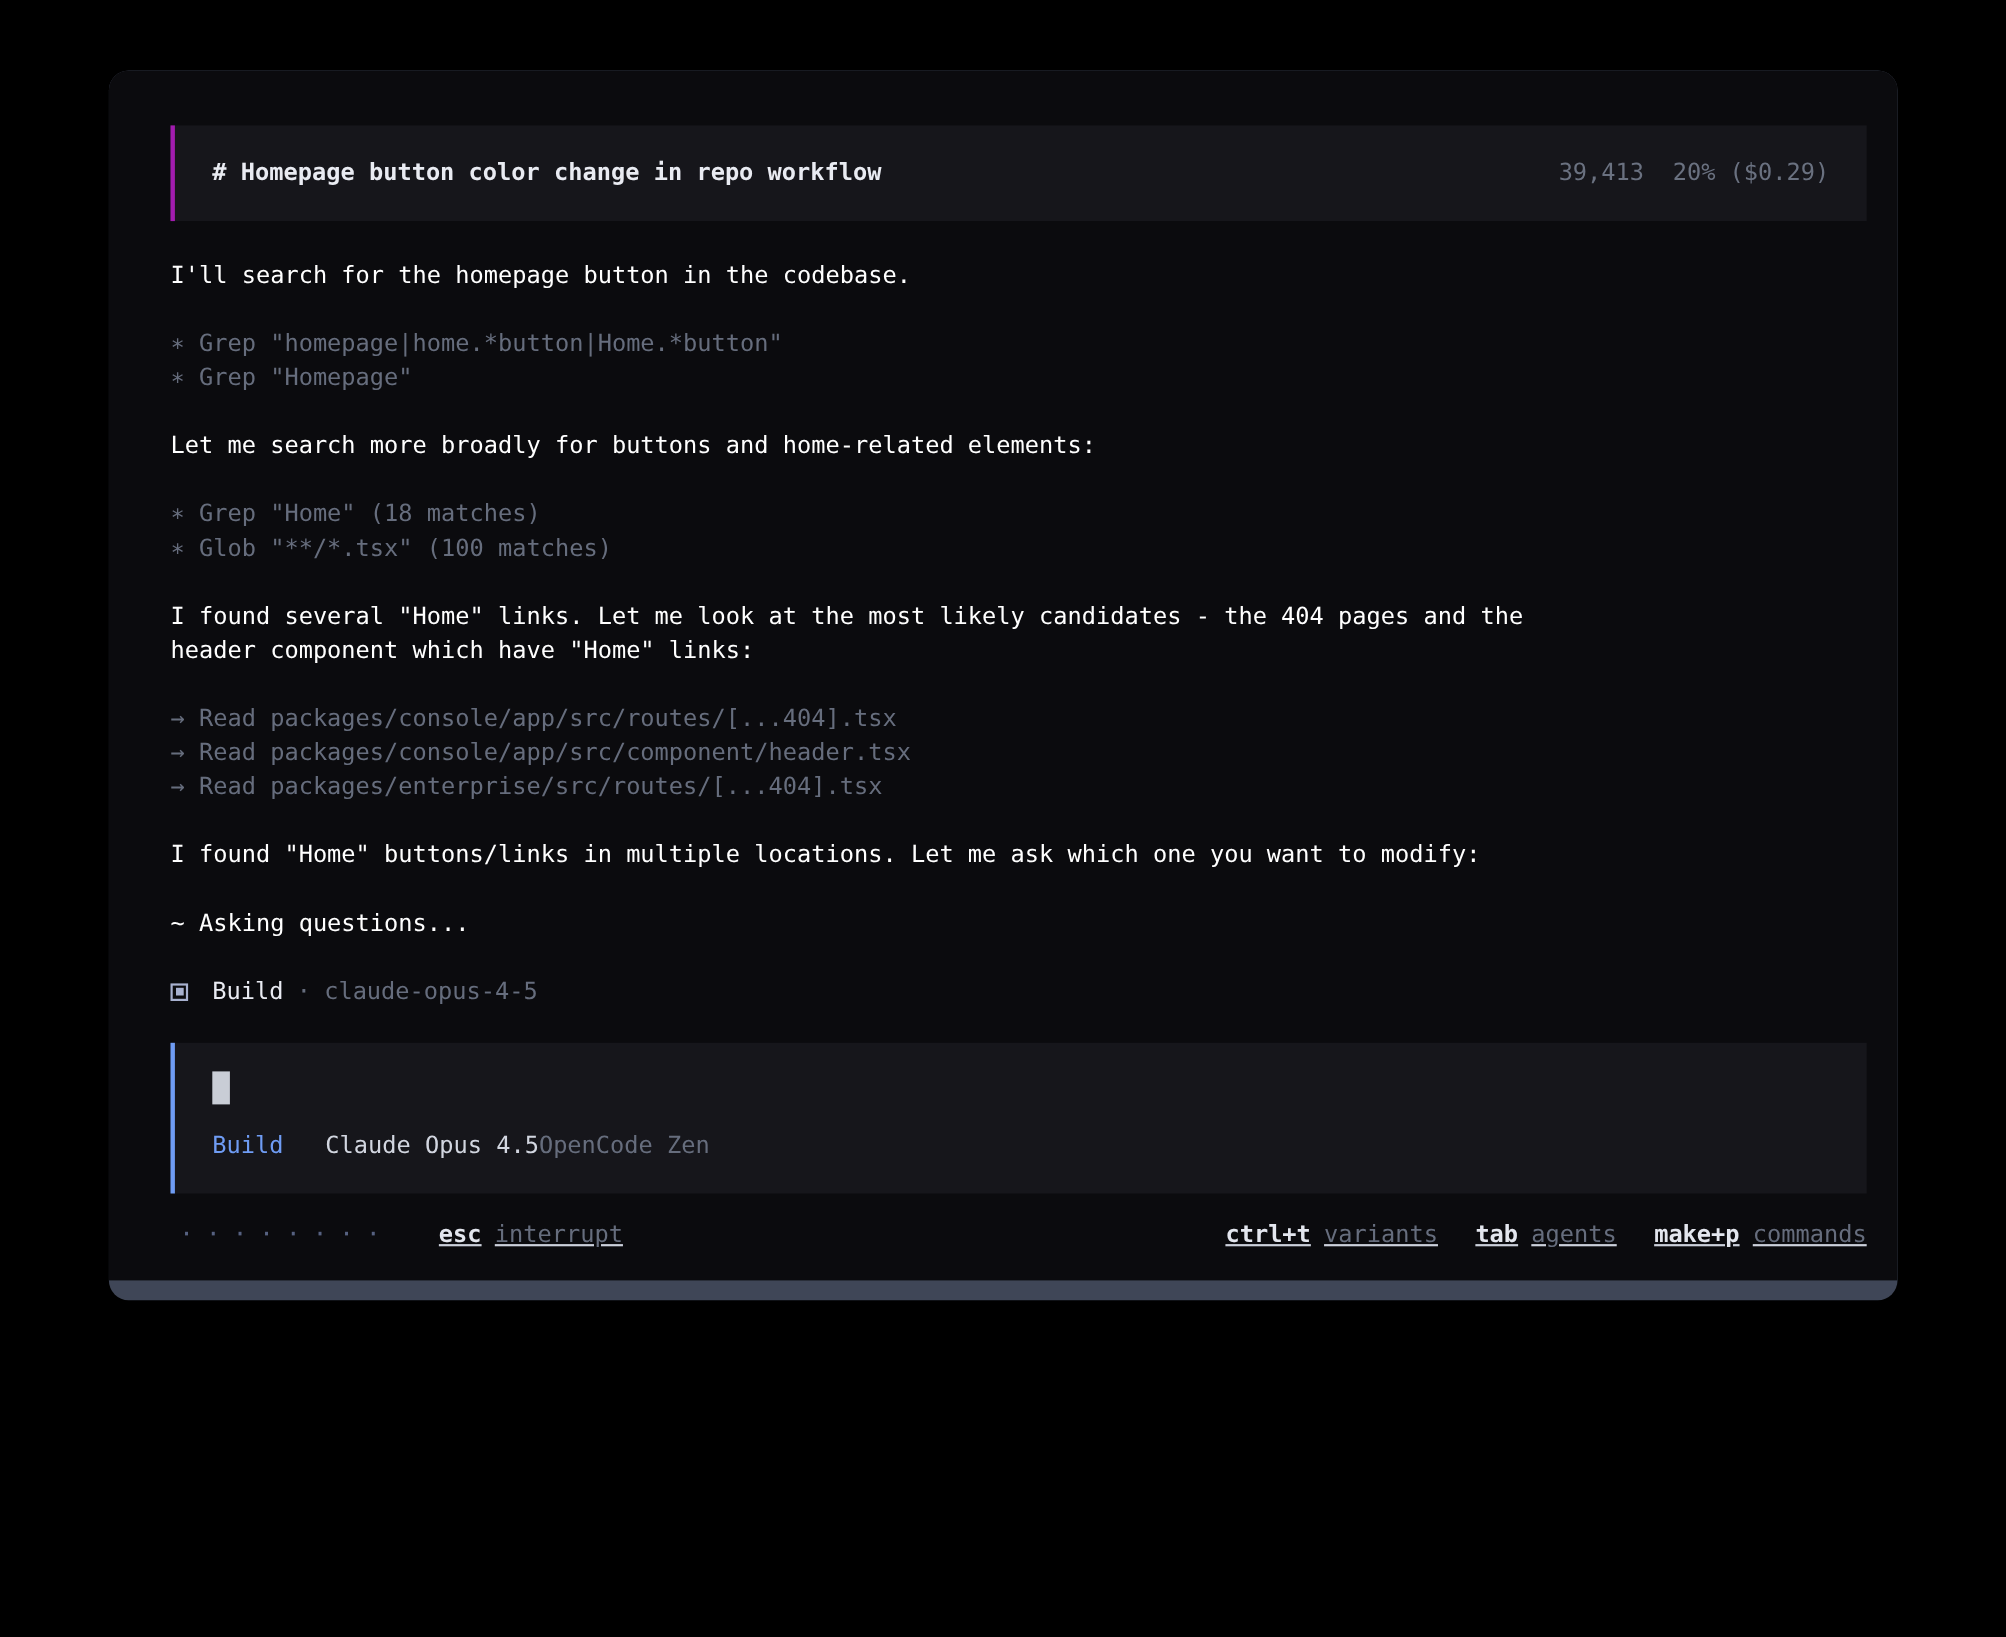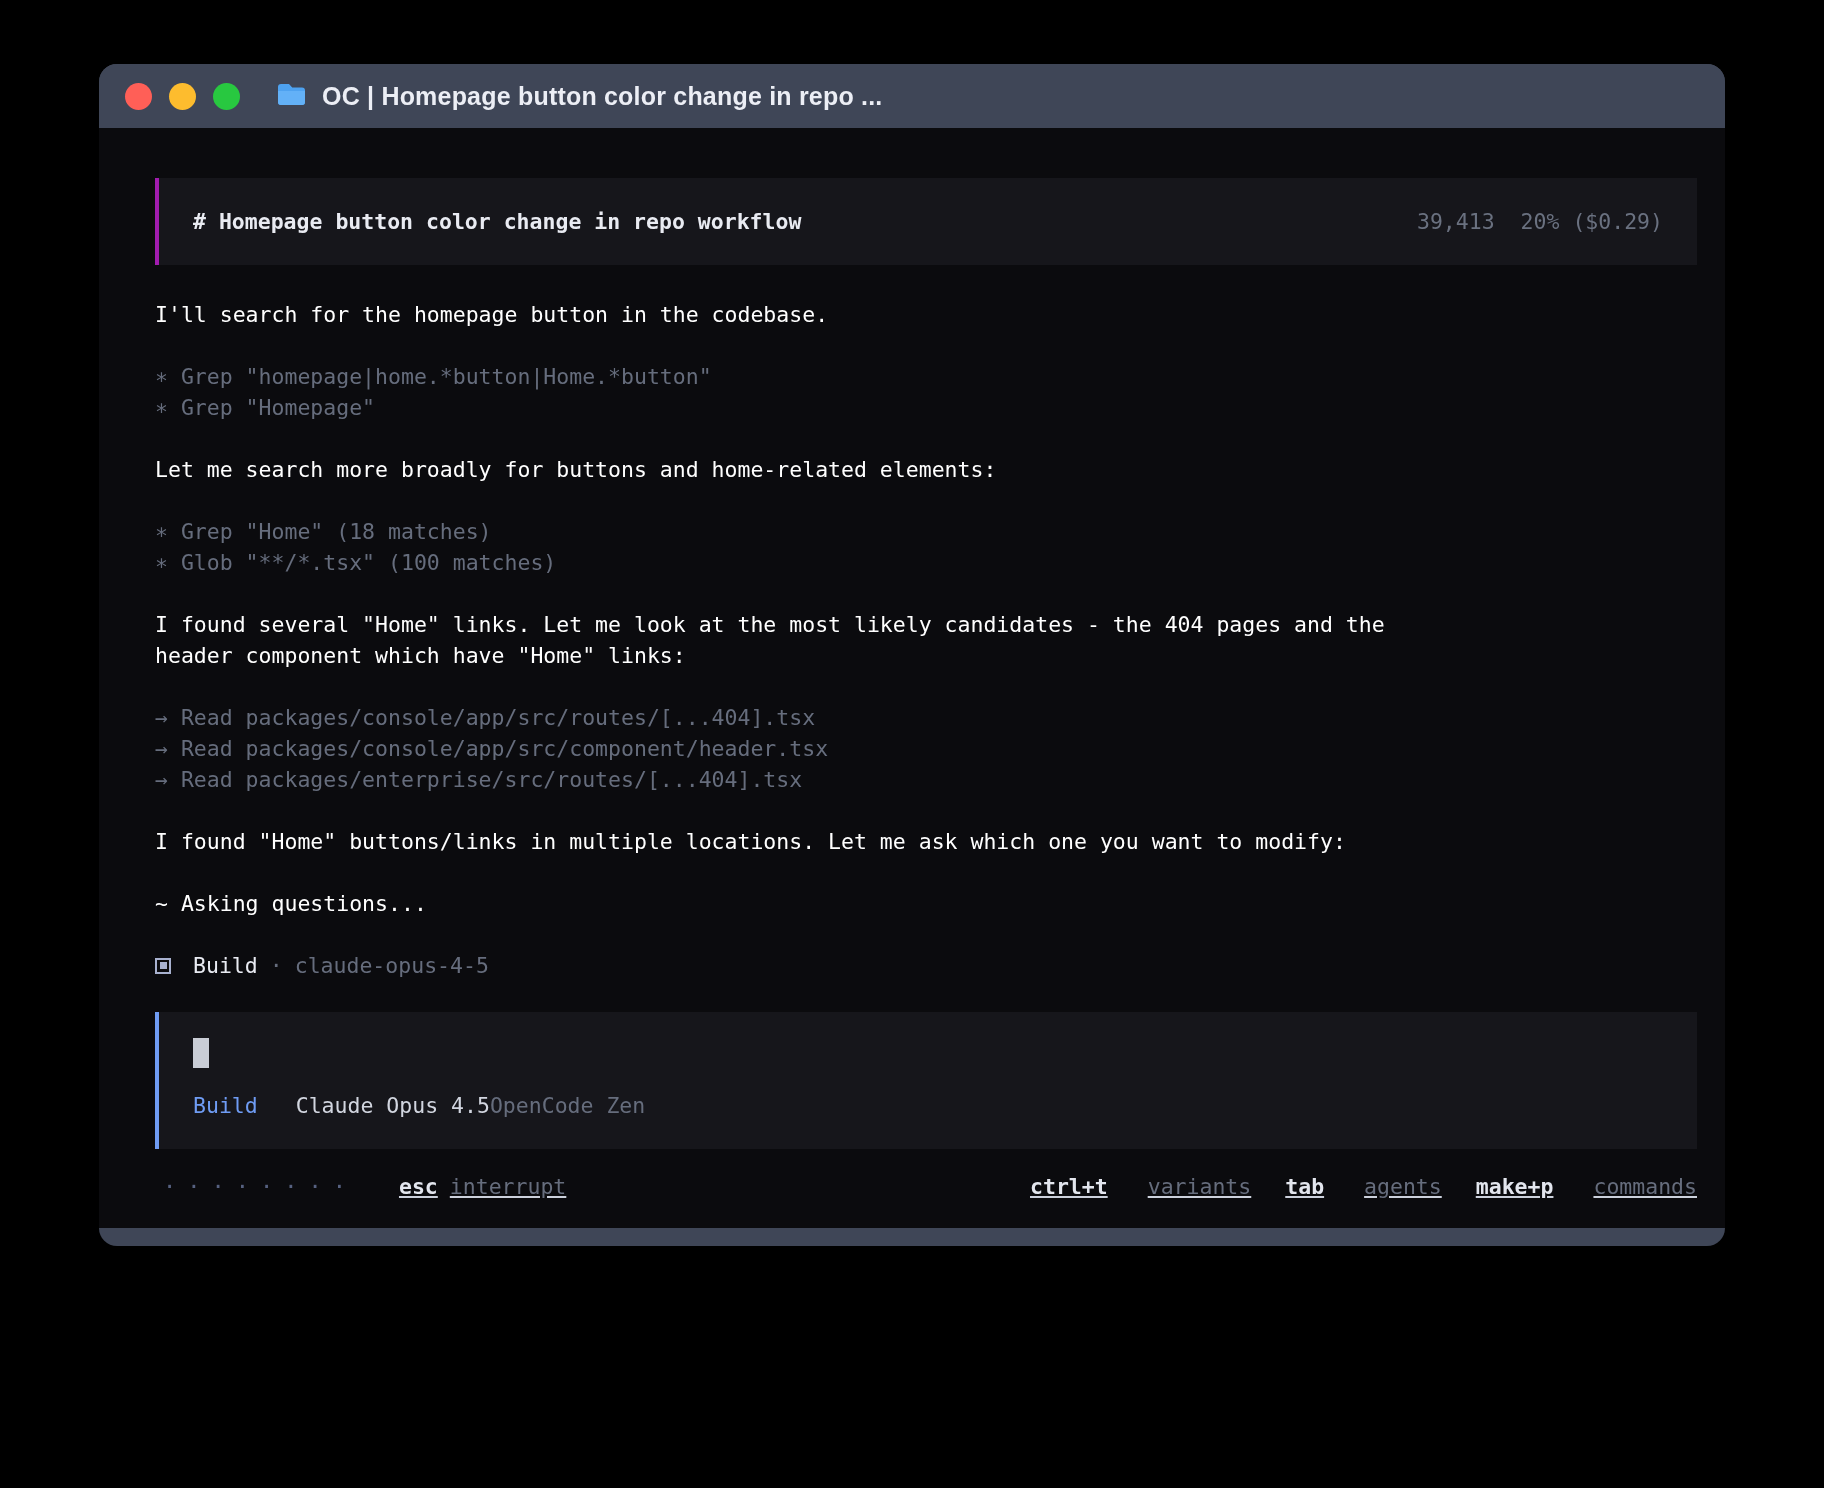--- a/index.html
+++ b/index.html
@@ -115,43 +115,27 @@
   .status-left, .status-right { display: flex; align-items: center; }
   .busy-indicator {
     color: #566180;
     letter-spacing: 11px;
     font-size: 22px;
   }
   .kbd { color: #e3e6ee; font-weight: bold; }
   .hint { color: #666d7d; margin-left: 12px; }
   .key-group { display: flex; align-items: baseline; text-decoration: underline; }
   .status-left .key-group { margin-left: 42px; }
-  .status-right .key-group { margin-left: 34px; gap: 28px; }
+  .status-right .key-group { margin-left: 34px; }
 </style>
 </head>
 <body>
 
 <div class="window">
 
-  <div class="titlebar">
-    <div class="lights">
-      <button class="light red"></button>
-      <button class="light yellow"></button>
-      <button class="light green"></button>
-    </div>
-    <div class="titlegroup">
-      <span>
-        <svg width="31" height="25" viewBox="0 0 31 25">
-          <path d="M2 5 a3 3 0 0 1 3-3 h8 l3.2 3.4 H26 a3 3 0 0 1 3 3 V20 a3 3 0 0 1 -3 3 H5 a3 3 0 0 1 -3-3 Z" fill="#4ea2f0"></path>
-          <path d="M2 9 H29 V20 a3 3 0 0 1 -3 3 H5 a3 3 0 0 1 -3-3 Z" fill="#63b1f7"></path>
-        </svg>
-      </span>
-      <span class="window-title">OC | Homepage button color change in repo ...</span>
-    </div>
-  </div>
 
   <div class="content">
 
     <div class="block session-header">
       <span class="session-title"># Homepage button color change in repo workflow</span>
       <span class="session-meta">
         <span>39,413</span>
         <span>20% ($0.29)</span>
       </span>
     </div>

